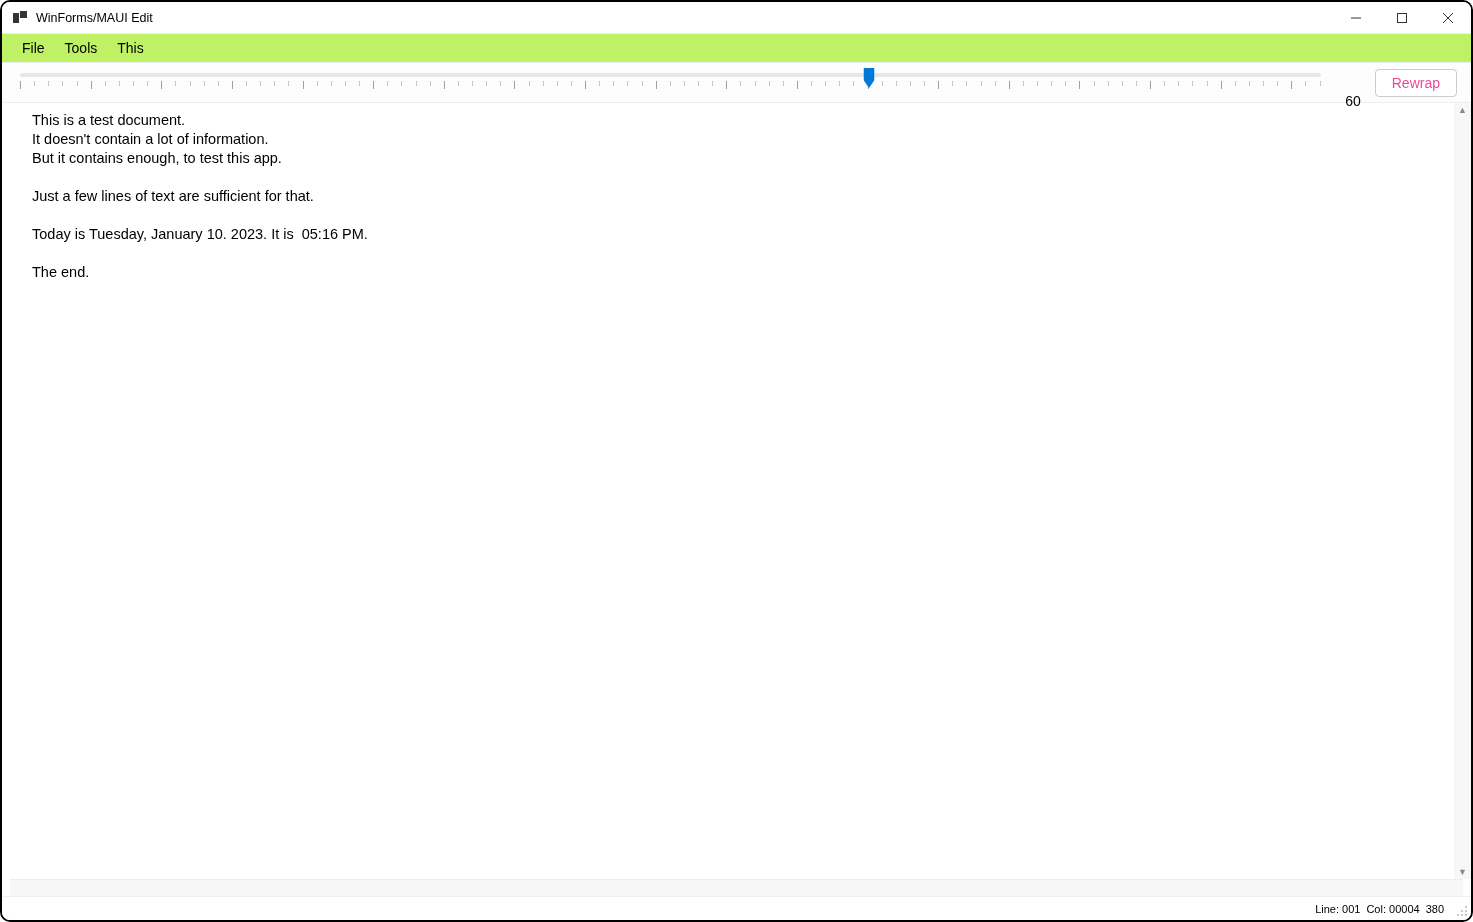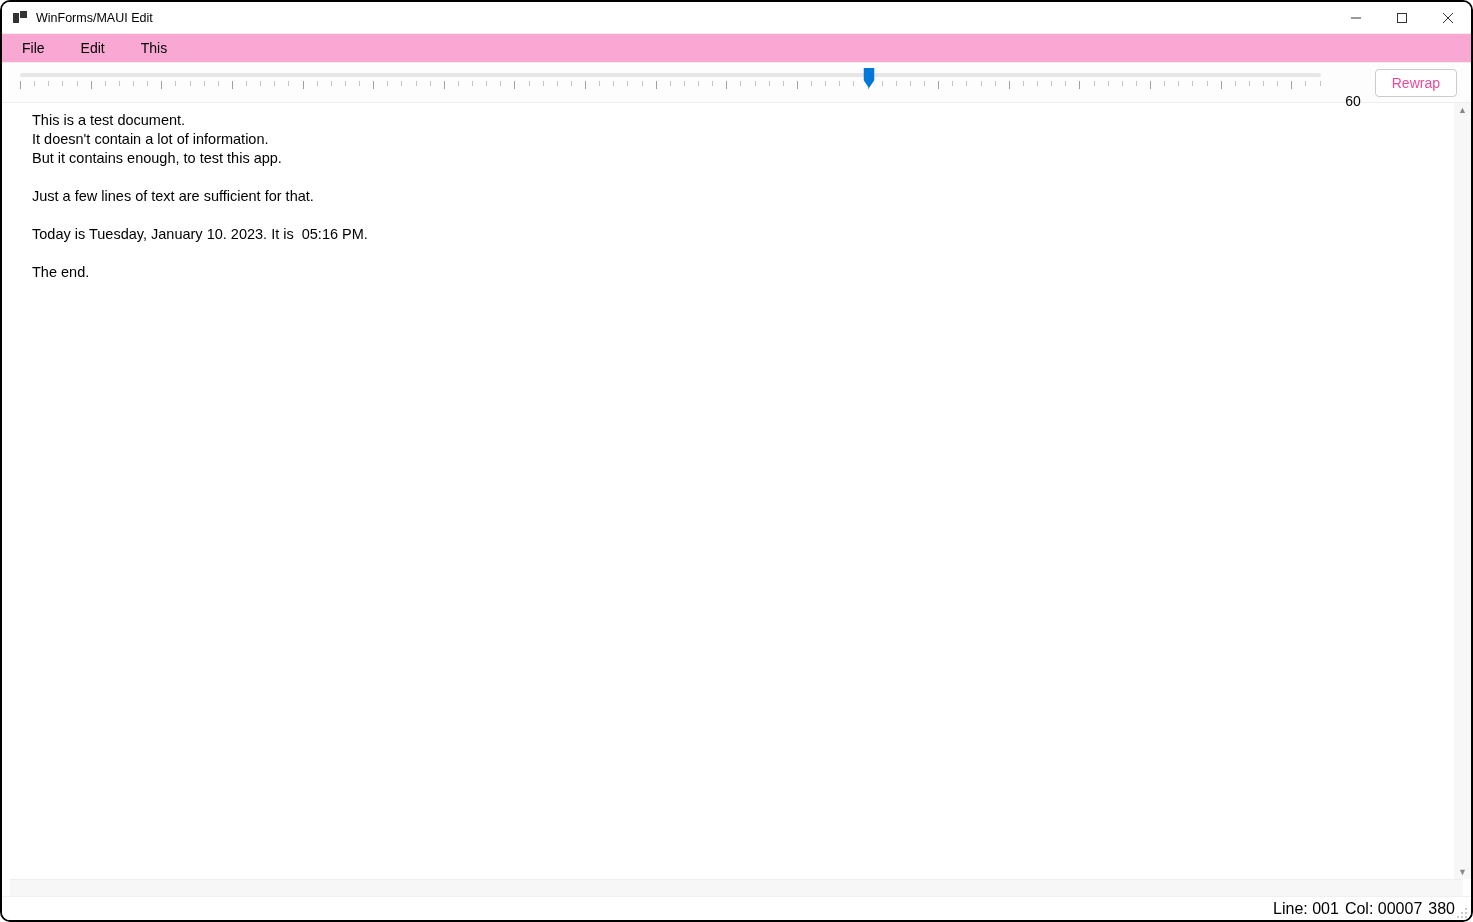--- a/index.html
+++ b/index.html
@@ -76,25 +76,25 @@
     }
 
     .win-btn svg {
       width: 10px;
       height: 10px;
     }
 
     
     .menu-bar {
       height: 29px;
-      background: #f9a8d4;
+      background: #bef264;
       display: flex;
       align-items: center;
       padding-left: 10px;
-      gap: 16px;
+      gap: 0;
       border-bottom: 1px solid #eee;
     }
 
     .menu-item {
       font-size: 14px;
       color: #000;
       padding: 3px 10px;
     }
 
     
@@ -214,22 +214,22 @@
       border-top: 1px solid #eee;
     }
 
     
     .status-bar {
       height: 24px;
       background: #fff;
       display: flex;
       align-items: center;
       justify-content: flex-end;
-      padding-right: 16px;
-      font-size: 16px;
+      padding-right: 27px;
+      font-size: 11px;
       color: #000;
       gap: 6px;
       border-top: 1px solid #f0f0f0;
       position: relative;
     }
 
     .status-segment {
       white-space: pre;
     }
 
@@ -272,21 +272,21 @@
         <svg viewBox="0 0 10 10">
           <line x1="0" y1="0" x2="10" y2="10" stroke="#333" stroke-width="1"></line>
           <line x1="10" y1="0" x2="0" y2="10" stroke="#333" stroke-width="1"></line>
         </svg>
       </div>
     </div>
   </div>
 
   <div class="menu-bar">
     <div class="menu-item">File</div>
-    <div class="menu-item">Edit</div>
+    <div class="menu-item">Tools</div>
     <div class="menu-item">This</div>
   </div>
 
   <div class="toolbar">
     <div class="slider-wrapper">
       <div class="slider-track-line"></div>
       <div class="slider-ticks" id="slider-ticks">
           <div class="tick major"></div>
           <div class="tick"></div>
           <div class="tick"></div>
@@ -404,21 +404,21 @@
     <div class="v-scrollbar">
       <span class="scroll-arrow">▲</span>
       <span class="scroll-arrow">▼</span>
     </div>
   </div>
 
   <div class="h-scroll-area"></div>
 
   <div class="status-bar">
     <span class="status-segment">Line: 001</span>
-    <span class="status-segment">Col: 00007</span>
+    <span class="status-segment">Col: 00004</span>
     <span class="status-segment">380</span>
     <span class="resize-grip">
       <svg viewBox="0 0 12 12">
         <circle cx="10" cy="2" r="0.8" fill="#888"></circle>
         <circle cx="6" cy="6" r="0.8" fill="#888"></circle>
         <circle cx="10" cy="6" r="0.8" fill="#888"></circle>
         <circle cx="2" cy="10" r="0.8" fill="#888"></circle>
         <circle cx="6" cy="10" r="0.8" fill="#888"></circle>
         <circle cx="10" cy="10" r="0.8" fill="#888"></circle>
       </svg>

